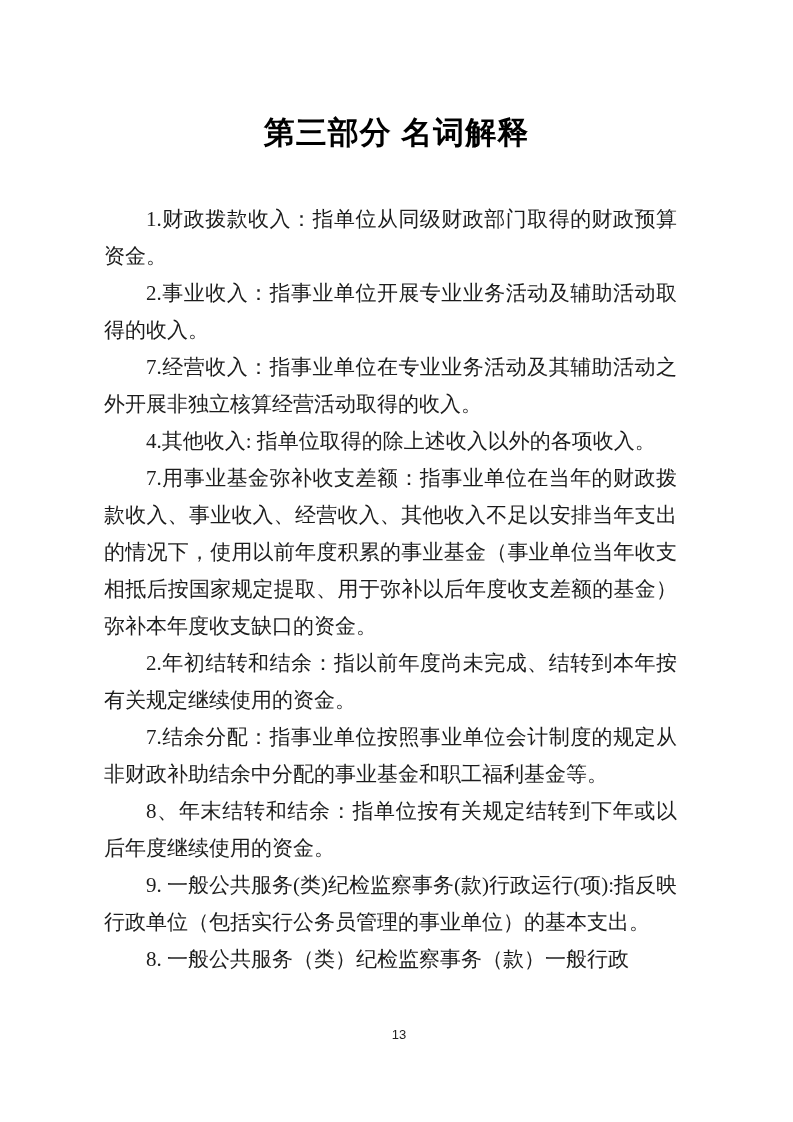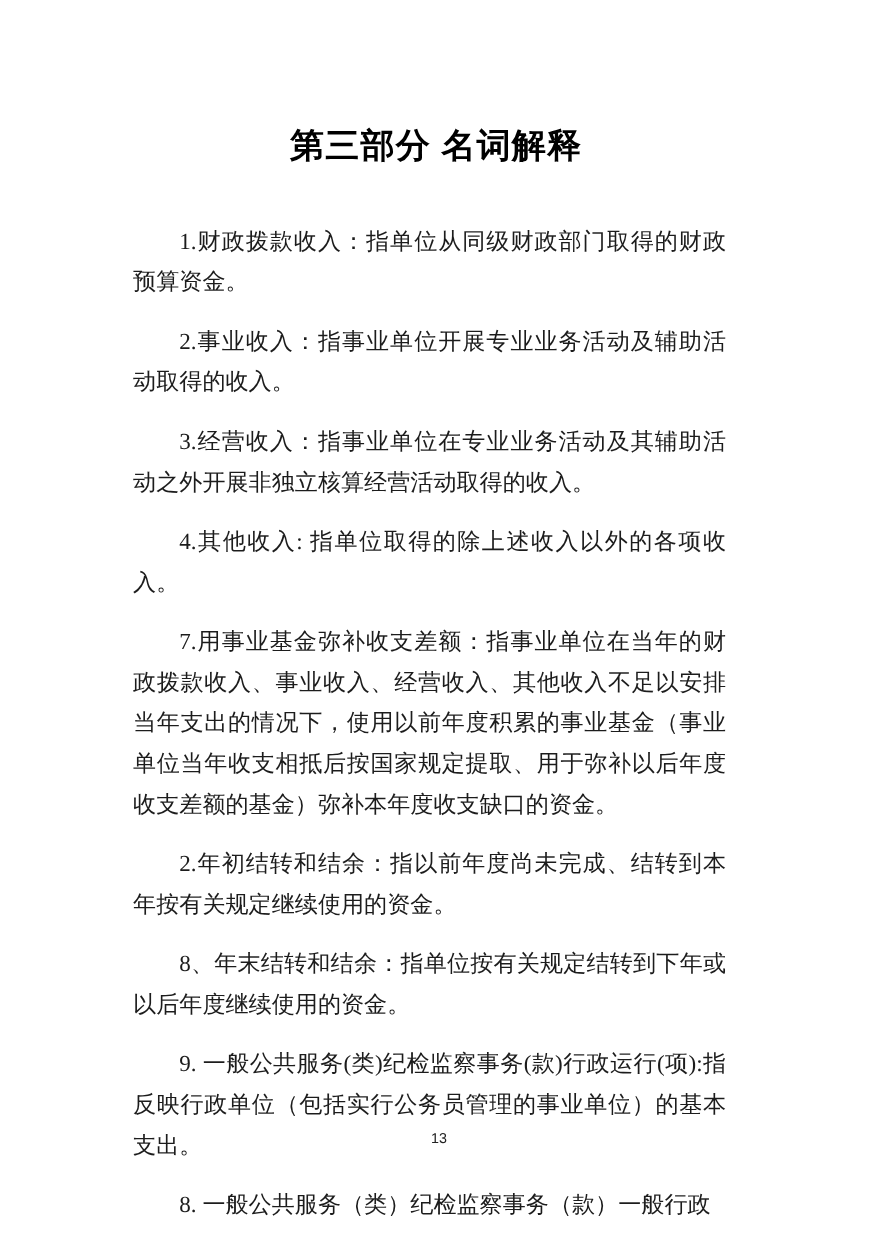--- a/index.html
+++ b/index.html
@@ -28,21 +28,21 @@
     letter-spacing: 1px;
   }
   .content {
     margin: 51px 116px 0 104px;
     font-size: 21px;
     line-height: 37px;
     text-align: justify;
     color: #1c1c1c;
   }
   .content p {
-    margin: 17px;
+    margin: 0;
     padding: 0;
     text-indent: 2em;
   }
   .page-number {
     position: absolute;
     left: 0;
     right: 15px;
     bottom: 80px;
     text-align: center;
     font-family: "Liberation Sans", "DejaVu Sans", sans-serif;
@@ -54,24 +54,25 @@
 </head>
 <body>
 
 <div class="page">
 
   <h1 class="title">第三部分 名词解释</h1>
 
   <div class="content">
     <p>1.财政拨款收入：指单位从同级财政部门取得的财政预算资金。</p>
     <p>2.事业收入：指事业单位开展专业业务活动及辅助活动取得的收入。</p>
-    <p>3.经营收入：指事业单位在专业业务活动及其辅助活动之外开展非独立核算经营活动取得的收入。</p>
+    <p>7.经营收入：指事业单位在专业业务活动及其辅助活动之外开展非独立核算经营活动取得的收入。</p>
     <p>4.其他收入: 指单位取得的除上述收入以外的各项收入。</p>
     <p>7.用事业基金弥补收支差额：指事业单位在当年的财政拨款收入、事业收入、经营收入、其他收入不足以安排当年支出的情况下，使用以前年度积累的事业基金（事业单位当年收支相抵后按国家规定提取、用于弥补以后年度收支差额的基金）弥补本年度收支缺口的资金。</p>
     <p>2.年初结转和结余：指以前年度尚未完成、结转到本年按有关规定继续使用的资金。</p>
+    <p>7.结余分配：指事业单位按照事业单位会计制度的规定从非财政补助结余中分配的事业基金和职工福利基金等。</p>
     <p>8、年末结转和结余：指单位按有关规定结转到下年或以后年度继续使用的资金。</p>
     <p>9. 一般公共服务(类)纪检监察事务(款)行政运行(项):指反映行政单位（包括实行公务员管理的事业单位）的基本支出。</p>
     <p>8. 一般公共服务（类）纪检监察事务（款）一般行政</p>
   </div>
 
   <div class="page-number">13</div>
 
 </div>
 
 </body></html>

